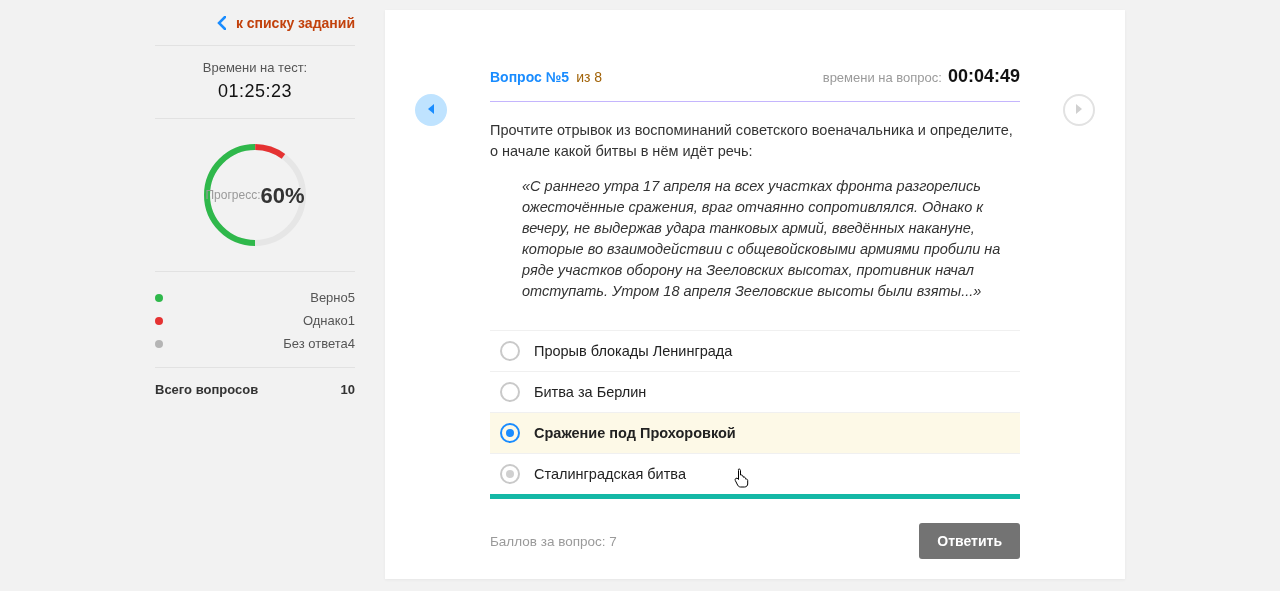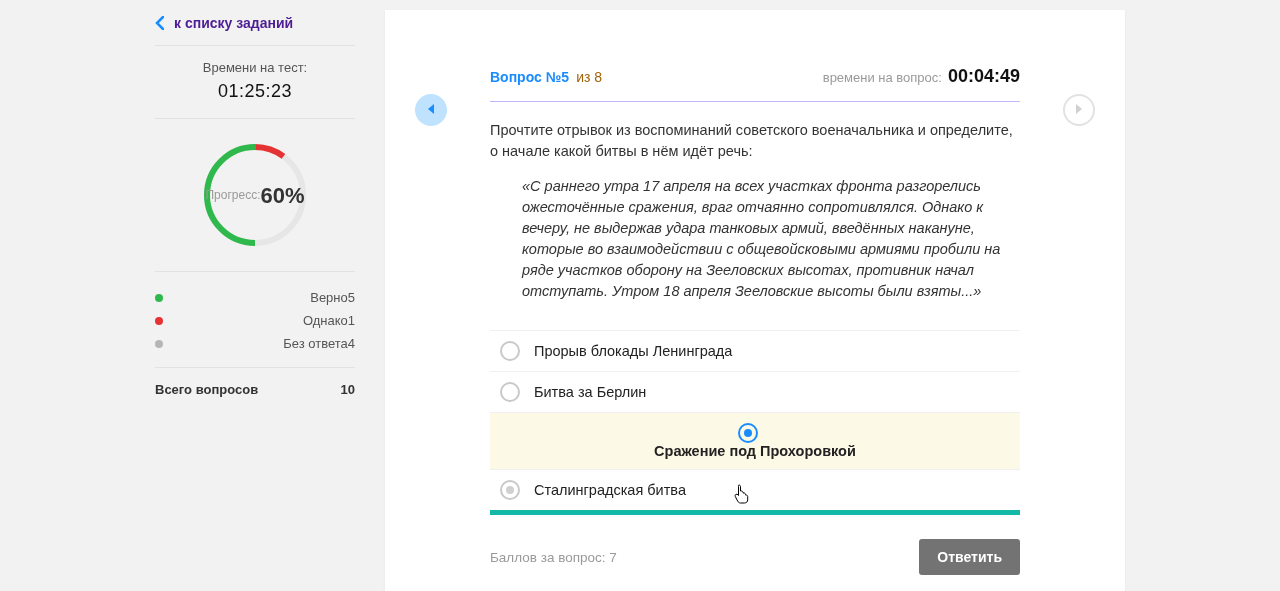--- a/index.html
+++ b/index.html
@@ -19,26 +19,27 @@
   
   .sidebar {
     width: 200px;
     flex-shrink: 0;
     font-size: 13px;
   }
   .back-link {
     display: flex;
     align-items: center;
     gap: 10px;
-    color: #4c1d95;
+    color: #c2410c;
     font-weight: bold;
     font-size: 14px;
     padding: 5px 0 14px 0;
     border-bottom: 1px solid #e2e2e2;
     cursor: pointer;
+    justify-content: flex-end;
   }
   .back-link svg { display:block; }
   .time-block {
     text-align: center;
     padding: 14px 0 16px 0;
     border-bottom: 1px solid #e2e2e2;
   }
   .time-block .label { color:#555; font-size:13px; margin-bottom:6px;}
   .time-block .time { font-size:18px; font-weight:normal; color:#111; letter-spacing:0.5px;}
   .progress-block {
@@ -101,21 +102,21 @@
     cursor:pointer;
   }
   .opt:last-child { border-bottom:5px solid #14b8a6; }
   .opt .radio {
     width:20px; height:20px; border-radius:50%;
     border:2px solid #c9c9c9; margin-right:14px;
     display:flex; align-items:center; justify-content:center;
     flex-shrink:0;
   }
   .opt .radio .inner { width:8px; height:8px; border-radius:50%; background:transparent;}
-  .opt.selected { background:#fdf9e7;flex-direction:column; }
+  .opt.selected { background:#fdf9e7; }
   .opt.selected .radio { border-color:#198cff; }
   .opt.selected .radio .inner { background:#198cff; }
   .opt.selected .otext { font-weight:bold; }
   .opt.hovered .radio .inner { background:#d0d0d0; }
   .opt .otext { font-size:14.5px; color:#222;}
   .qfooter {
     display:flex; align-items:center;
     padding-top:24px;
   }
   .points { color:#9a9a9a; font-size:13.5px; flex:1;}

